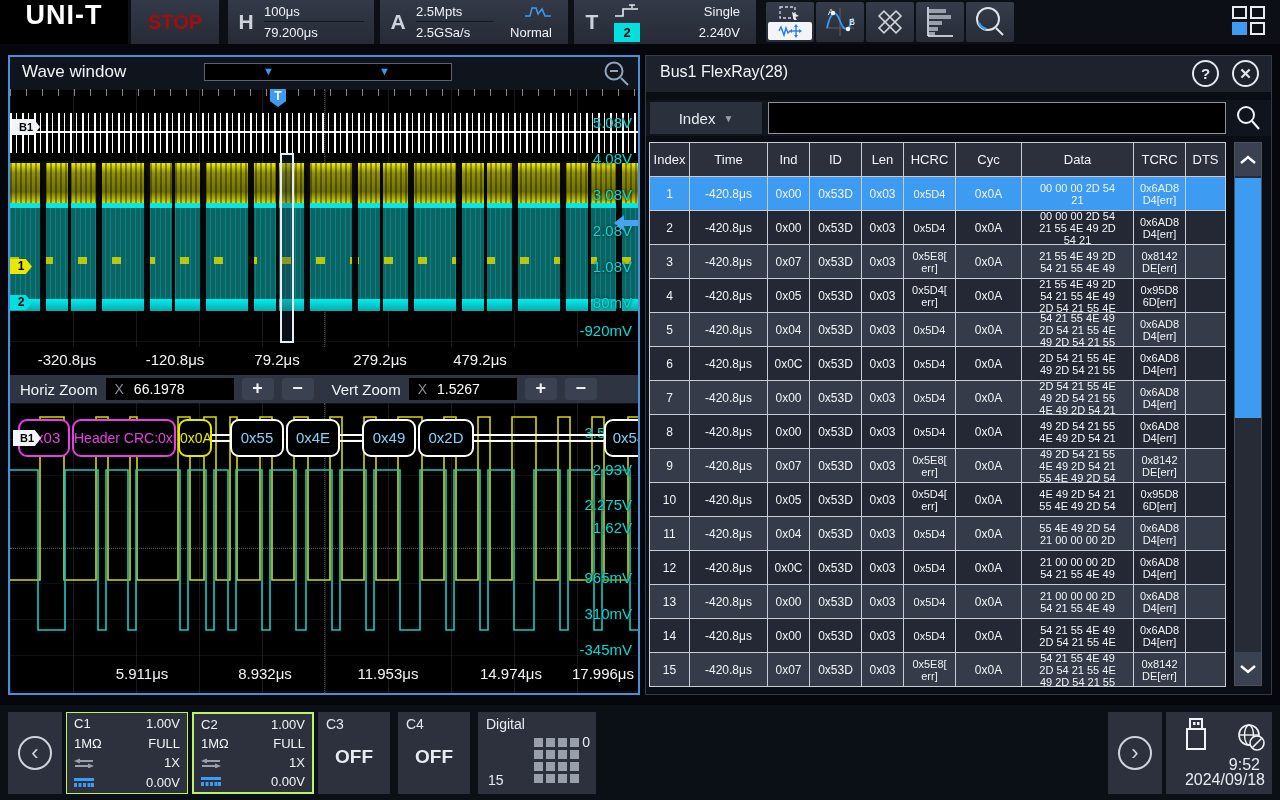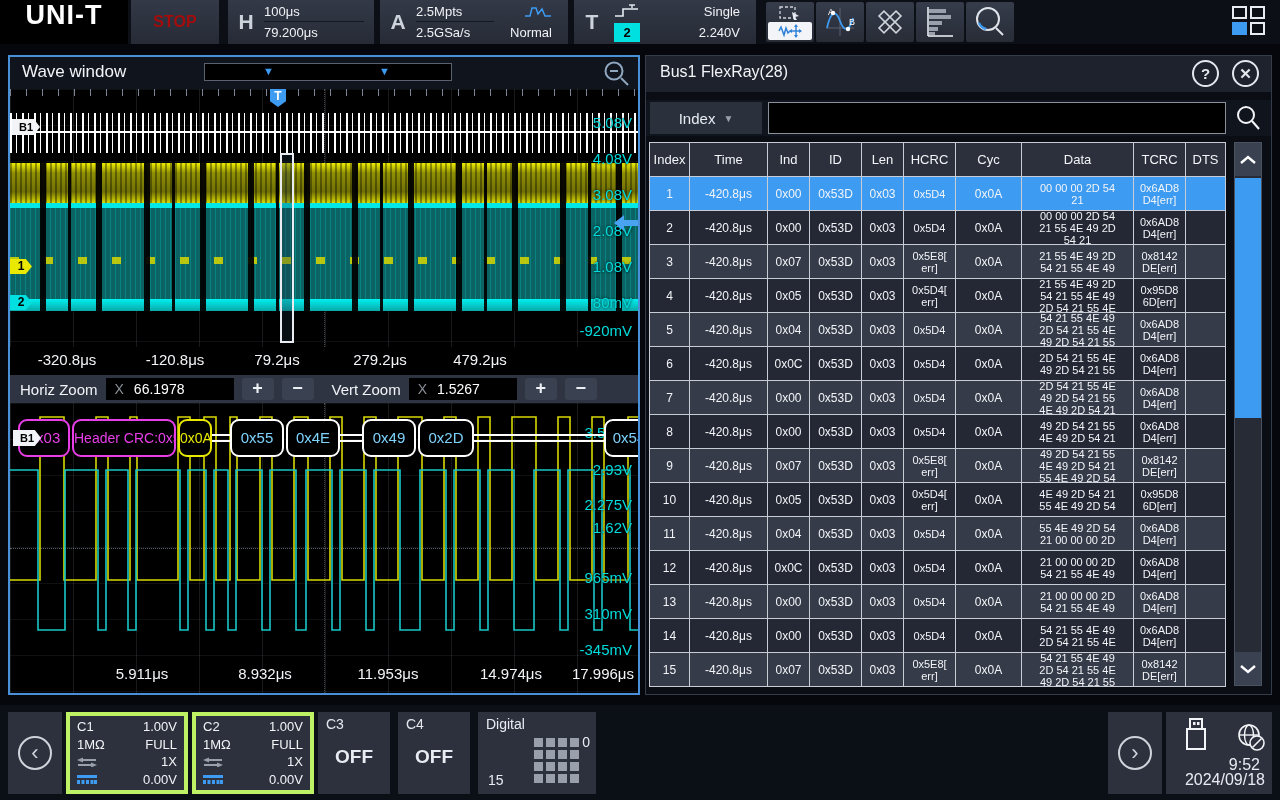--- a/index.html
+++ b/index.html
@@ -6,21 +6,21 @@
   html,body { background:#000; }
   body { font-family:"Liberation Sans", sans-serif; color:#e8ecf2; }
   #screen { position:relative; width:1280px; height:800px; background:#05070c; overflow:hidden; }
 
   
   #toolbar { position:absolute; left:0; top:0; width:1280px; height:44px; background:#0c0f16; }
   .tb-block { position:absolute; top:0; height:44px; background:linear-gradient(180deg,#333947,#262b36); }
   #logo-block { left:0; width:128px; background:#000; display:flex; justify-content:center; }
   #logo-block span { font-size:27px; font-weight:800; letter-spacing:1px; color:#fff; }
   #stop-block { left:131px; width:88px; display:flex; align-items:center; justify-content:center; }
-  #stop-block span { font-size:16px; font-weight:700; color:#a50c0c; }
+  #stop-block span { font-size:20px; font-weight:700; color:#a50c0c; }
   .tb-letter { font-size:21px; font-weight:700; color:#cdd2db; width:36px; text-align:center; }
   .tb-col { display:flex; flex-direction:column; justify-content:center; height:44px; }
   .tb-col .r1,.tb-col .r2 { height:21px; line-height:21px; font-size:13px; color:#f0f2f5; }
   .tb-col .r1 { border-bottom:1px solid #14181f; }
   #h-block { left:228px; width:146px; display:flex; align-items:center; }
   #a-block { left:380px; width:188px; display:flex; align-items:center; }
   #t-block { left:574px; width:182px; display:flex; align-items:center; }
   .tb-right { margin-left:auto; text-align:right; padding-right:16px; }
   .t2badge { width:26px; height:19px; background:#00e0e0; color:#000; font-size:13px; font-weight:700; text-align:center; line-height:19px; }
   .icon-btn { position:absolute; top:2px; width:48px; height:40px; background:linear-gradient(180deg,#363c4a,#272c37); border-radius:2px; display:flex; align-items:center; justify-content:center; }
@@ -114,22 +114,22 @@
   #sb-up { top:0; } #sb-down { bottom:0; }
   #sb-thumb { position:absolute; left:0; top:35px; width:26px; height:240px; background:#3d9bf2; }
 
   
   #bottombar { position:absolute; left:0; top:705px; width:1280px; height:95px; background:#0b0f16; }
   .card { position:absolute; top:7px; height:82px; background:#2c313d; }
   .navbtn { display:flex; align-items:center; justify-content:center; }
   .navcirc { width:34px; height:34px; border:2px solid #cfd3da; border-radius:50%; color:#cfd3da; font-size:22px; text-align:center; line-height:29px; }
   .chcard { width:122px; padding:3px 7px; display:flex; flex-direction:column; justify-content:space-between; }
   .chrow { display:flex; justify-content:space-between; align-items:center; font-size:13px; color:#f2f4f7; }
-  #c1-card { left:66px; border:4px solid #bef264; }
-  #c2-card { left:192px; border:4px solid #bef264; }
+  #c1-card { left:66px; border:1px solid #bef264; }
+  #c2-card { left:192px; border:2px solid #bef264; }
   .offcard { width:72px; padding:4px 8px; }
   .offcard .nm { font-size:14px; color:#e4e8ee; }
   .offcard .off { text-align:center; font-size:19px; font-weight:700; margin-top:14px; }
   #dig-card { left:478px; width:118px; padding:4px 8px; position:absolute; }
   #dig-card .nm { font-size:14px; }
   #dig-grid { position:absolute; left:56px; top:26px; display:grid; grid-template-columns:repeat(4,9px); grid-template-rows:repeat(4,9px); gap:3px; }
   #dig-grid i { background:#9aa0ab; }
   #dig-0 { position:absolute; right:6px; top:22px; font-size:14px; }
   #dig-15 { position:absolute; left:10px; bottom:6px; font-size:14px; }
   #clock-card { left:1166px; width:106px; }

